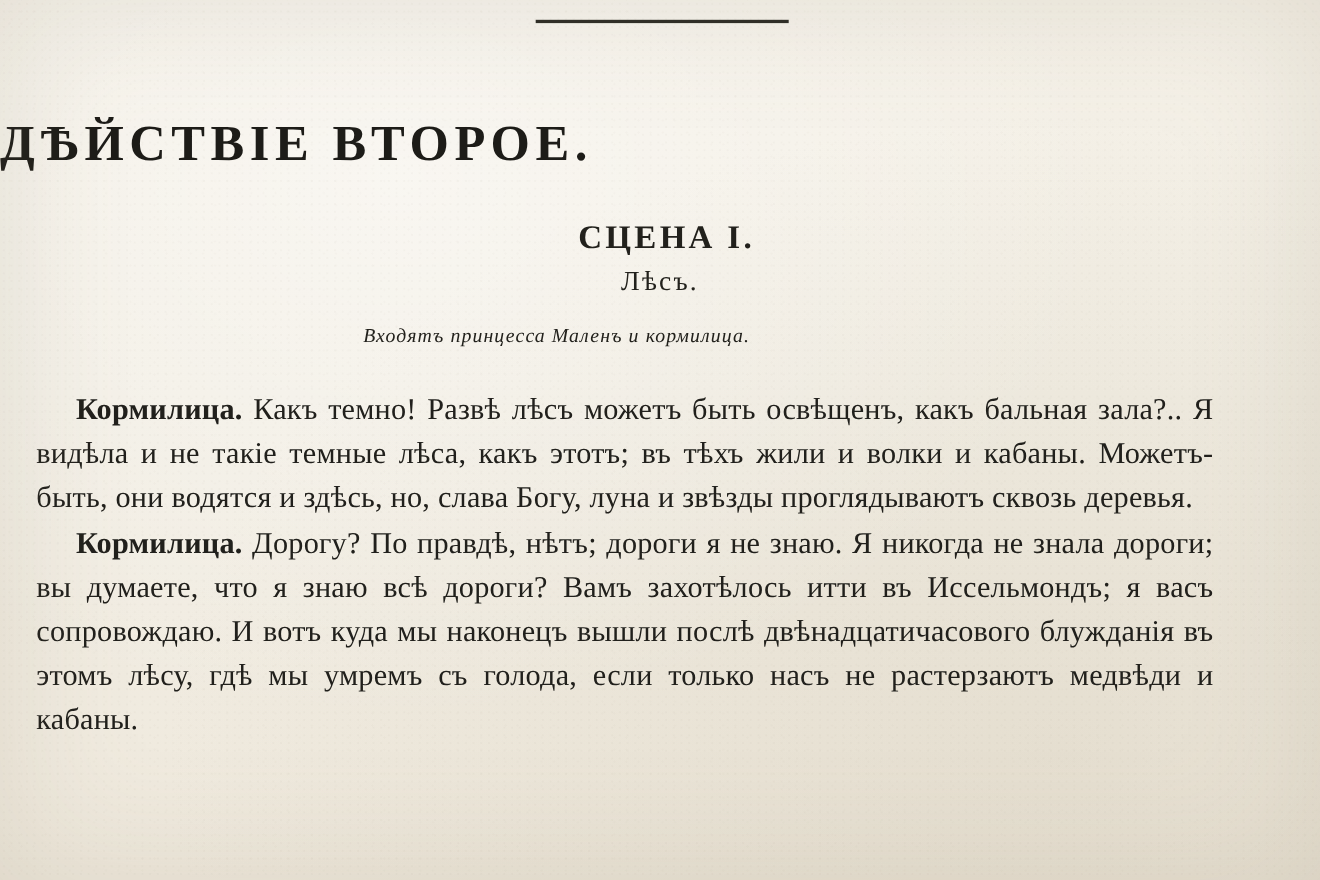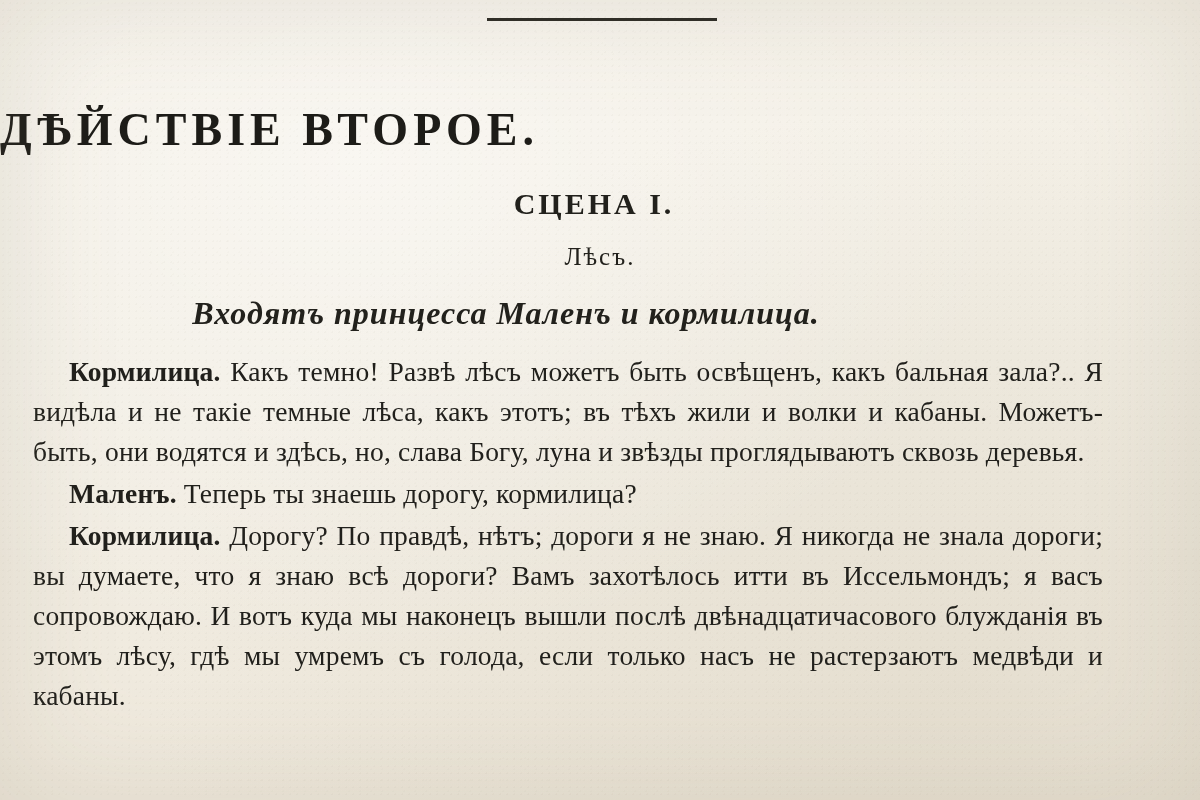--- a/index.html
+++ b/index.html
@@ -70,21 +70,21 @@
     font-weight: 700;
     font-size: 46px;
     letter-spacing: 5px;
     color: #1d1c18;
   }
   h2.scene {
     position: absolute;
     top: 183px;
     left: 0;
     width: 1180px;
-    margin: 4px;
+    margin: 16px;
     text-align: center;
     font-weight: 700;
     font-size: 30px;
     letter-spacing: 3px;
     color: #22211c;
   }
   h3.setting {
     position: absolute;
     top: 243px;
     left: 0;
@@ -96,22 +96,22 @@
     letter-spacing: 2px;
     color: #22211c;
   }
   .stage-direction {
     position: absolute;
     top: 295px;
     left: 0;
     width: 1012px;
     text-align: center;
     font-style: italic;
-    font-weight: 700;
-    font-size: 32px;
+    font-weight: 400;
+    font-size: 18px;
     letter-spacing: 1px;
     color: #22211c;
   }
   .body-text {
     position: absolute;
     top: 352px;
     left: 33px;
     width: 1070px;
   }
   p.speech {
@@ -152,23 +152,20 @@
   <h3 class="setting">Лѣсъ.</h3>
   <div class="stage-direction">Входятъ принцесса Маленъ и кормилица.</div>
 
   <div class="body-text">
 
 
     <p class="speech indent">
       <span class="sp">Кормилица.</span><span> Какъ темно! Развѣ лѣсъ можетъ быть освѣщенъ, какъ бальная зала?.. Я видѣла и не такіе темные лѣса, какъ этотъ; въ тѣхъ жили и волки и кабаны. Можетъ-быть, они водятся и здѣсь, но, слава Богу, луна и звѣзды проглядываютъ сквозь деревья.</span>
     </p>
 
-    <p class="speech indent">
-      <span class="sp">Маленъ.</span><span> Теперь ты знаешь дорогу, кормилица?</span>
-    </p>
 
     <p class="speech indent">
       <span class="sp">Кормилица.</span><span> Дорогу? По правдѣ, нѣтъ; дороги я не знаю. Я никогда не знала дороги; вы думаете, что я знаю всѣ дороги? Вамъ захотѣлось итти въ Иссельмондъ; я васъ сопровождаю. И вотъ куда мы наконецъ вышли послѣ двѣнадцатичасового блужданія въ этомъ лѣсу, гдѣ мы умремъ съ голода, если только насъ не растерзаютъ медвѣди и кабаны.</span>
     </p>
 
   </div>
 
 </div>
 
 <div class="vignette"></div>

